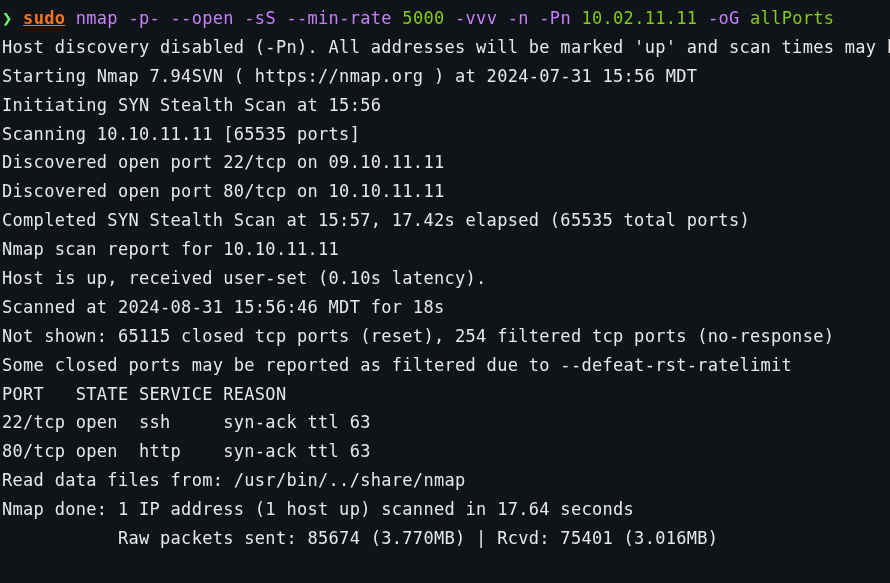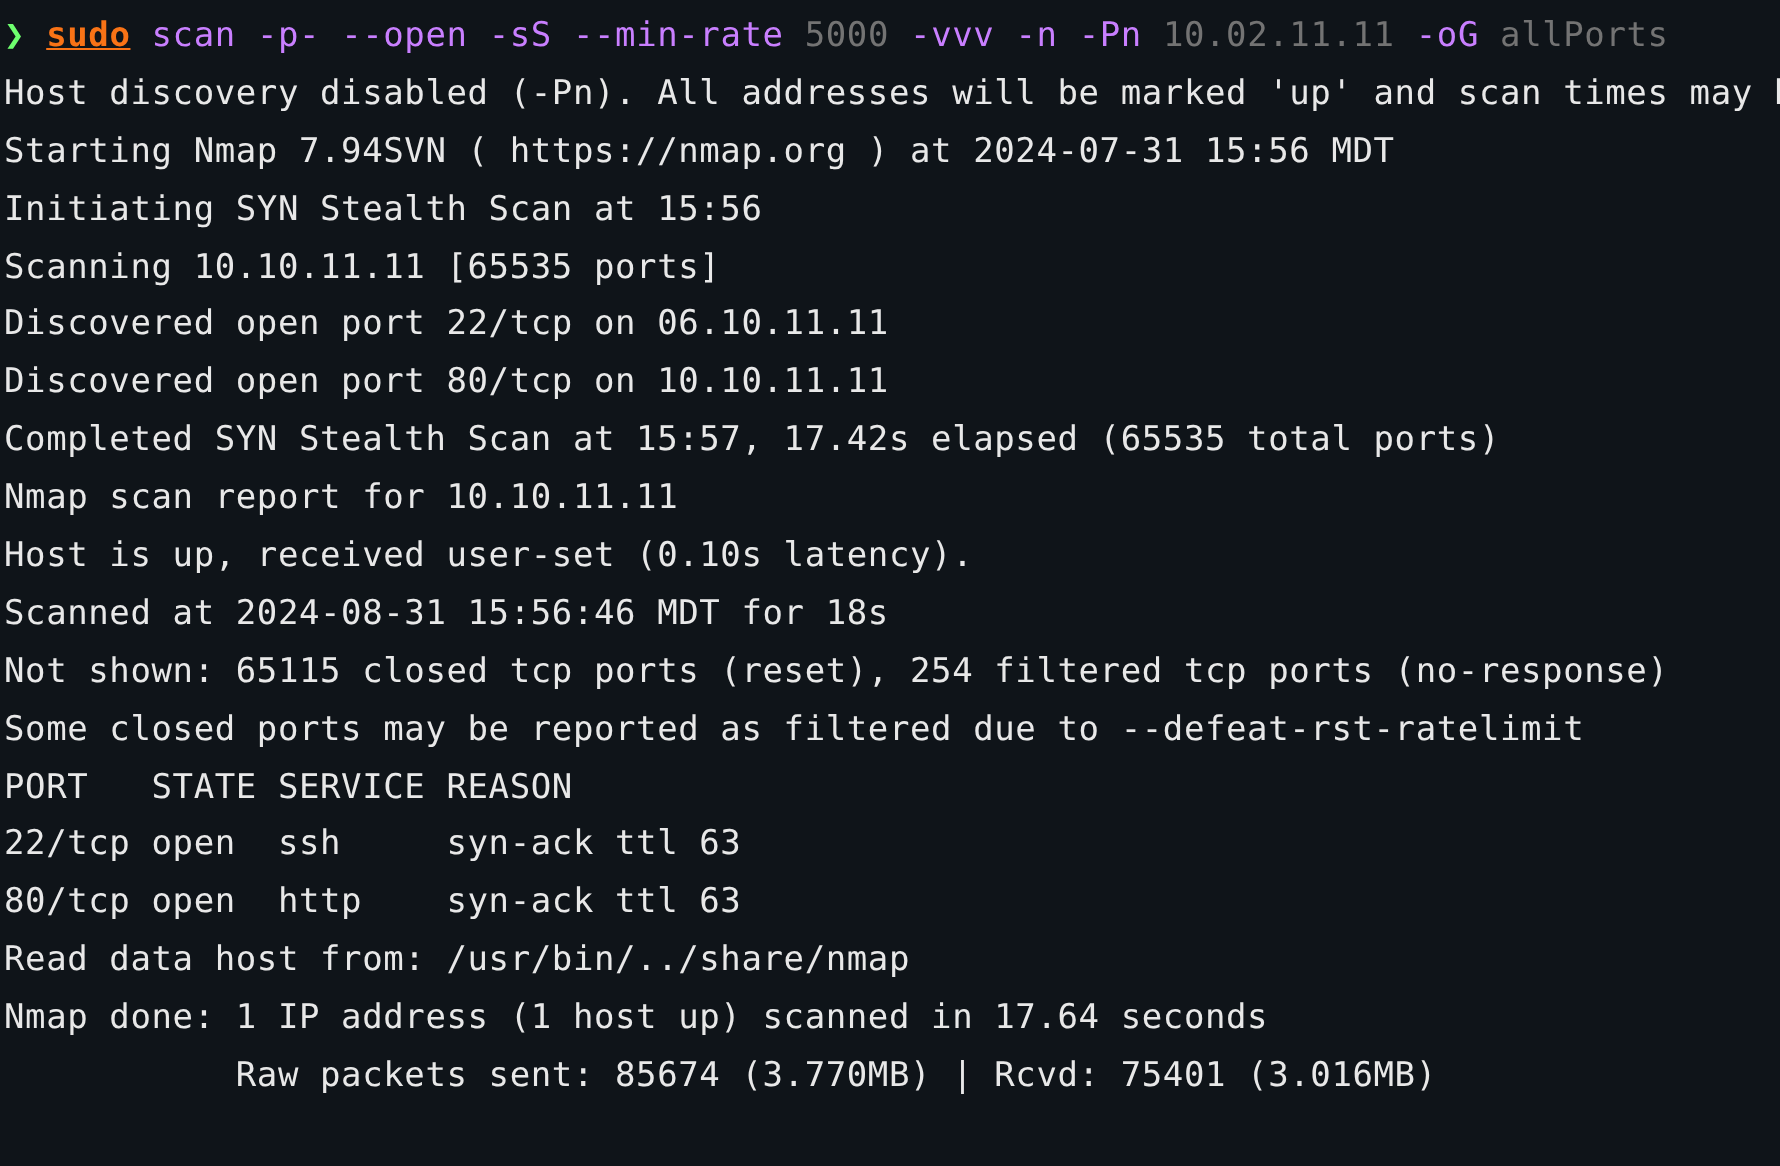--- a/index.html
+++ b/index.html
@@ -28,38 +28,38 @@
     }
     .sudo {
       color: #f97316;
       text-decoration: underline;
       font-weight: bold;
     }
     .cmd {
       color: #c97fff;
     }
     .arg {
-      color: #737373;
+      color: #84cc16;
     }
   </style>
 </head>
 <body>
 
-<div class="line"><span class="prompt">❯</span><span> </span><span class="sudo">sudo</span><span class="cmd"> scan -p- --open -sS --min-rate </span><span class="arg">5000</span><span class="cmd"> -vvv -n -Pn </span><span class="arg">10.02.11.11</span><span class="cmd"> -oG </span><span class="arg">allPorts</span></div>
+<div class="line"><span class="prompt">❯</span><span> </span><span class="sudo">sudo</span><span class="cmd"> nmap -p- --open -sS --min-rate </span><span class="arg">5000</span><span class="cmd"> -vvv -n -Pn </span><span class="arg">10.02.11.11</span><span class="cmd"> -oG </span><span class="arg">allPorts</span></div>
 <div class="line">Host discovery disabled (-Pn). All addresses will be marked 'up' and scan times may be slower.</div>
 <div class="line">Starting Nmap 7.94SVN ( https://nmap.org ) at 2024-07-31 15:56 MDT</div>
 <div class="line">Initiating SYN Stealth Scan at 15:56</div>
 <div class="line">Scanning 10.10.11.11 [65535 ports]</div>
-<div class="line">Discovered open port 22/tcp on 06.10.11.11</div>
+<div class="line">Discovered open port 22/tcp on 09.10.11.11</div>
 <div class="line">Discovered open port 80/tcp on 10.10.11.11</div>
 <div class="line">Completed SYN Stealth Scan at 15:57, 17.42s elapsed (65535 total ports)</div>
 <div class="line">Nmap scan report for 10.10.11.11</div>
 <div class="line">Host is up, received user-set (0.10s latency).</div>
 <div class="line">Scanned at 2024-08-31 15:56:46 MDT for 18s</div>
 <div class="line">Not shown: 65115 closed tcp ports (reset), 254 filtered tcp ports (no-response)</div>
 <div class="line">Some closed ports may be reported as filtered due to --defeat-rst-ratelimit</div>
 <div class="line">PORT   STATE SERVICE REASON</div>
 <div class="line">22/tcp open  ssh     syn-ack ttl 63</div>
 <div class="line">80/tcp open  http    syn-ack ttl 63</div>
 <div class="line"></div>
-<div class="line">Read data host from: /usr/bin/../share/nmap</div>
+<div class="line">Read data files from: /usr/bin/../share/nmap</div>
 <div class="line">Nmap done: 1 IP address (1 host up) scanned in 17.64 seconds</div>
 <div class="line">           Raw packets sent: 85674 (3.770MB) | Rcvd: 75401 (3.016MB)</div>
 
 </body></html>

